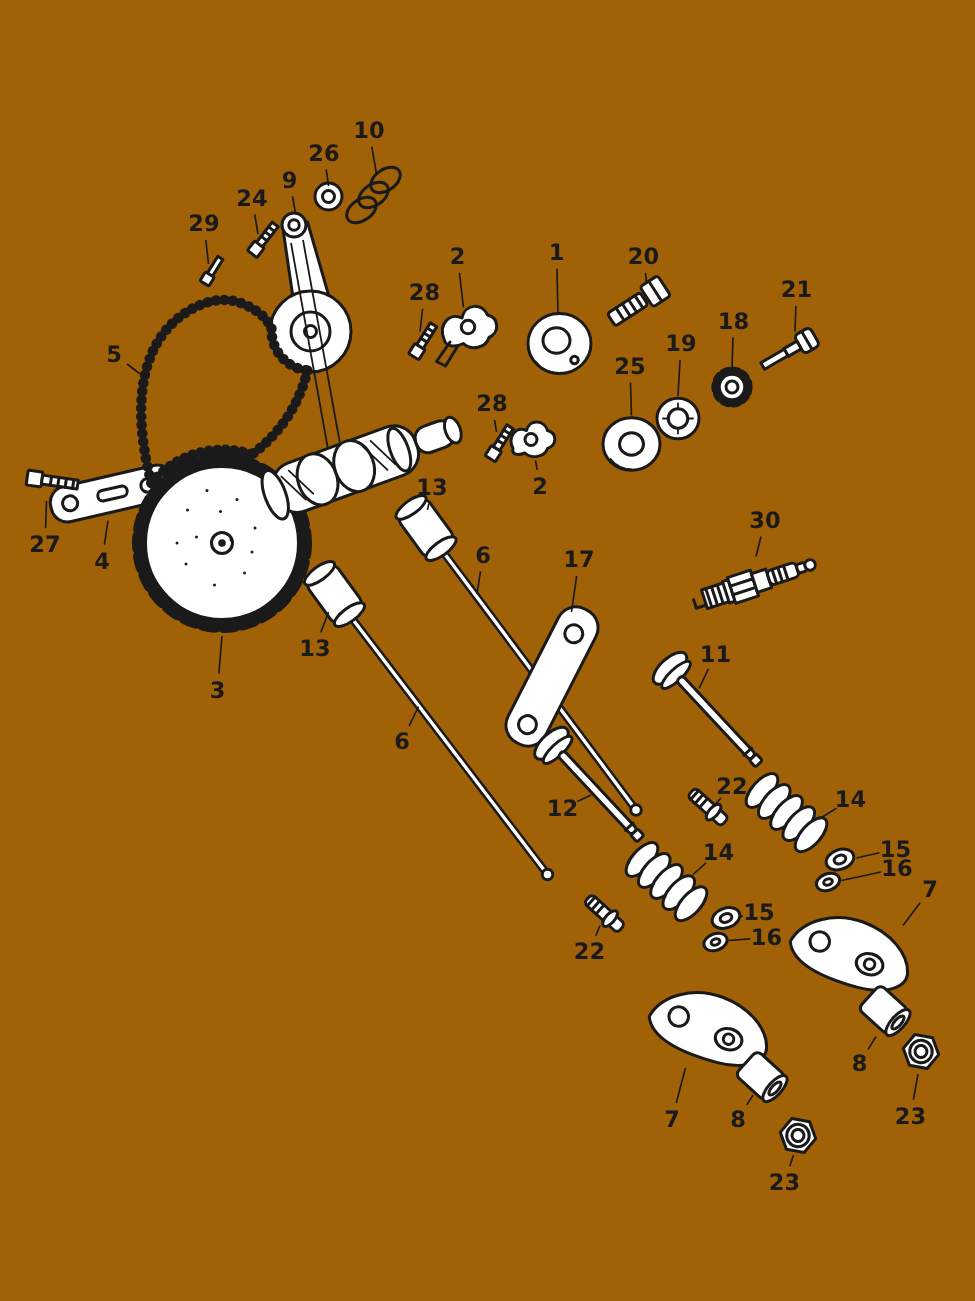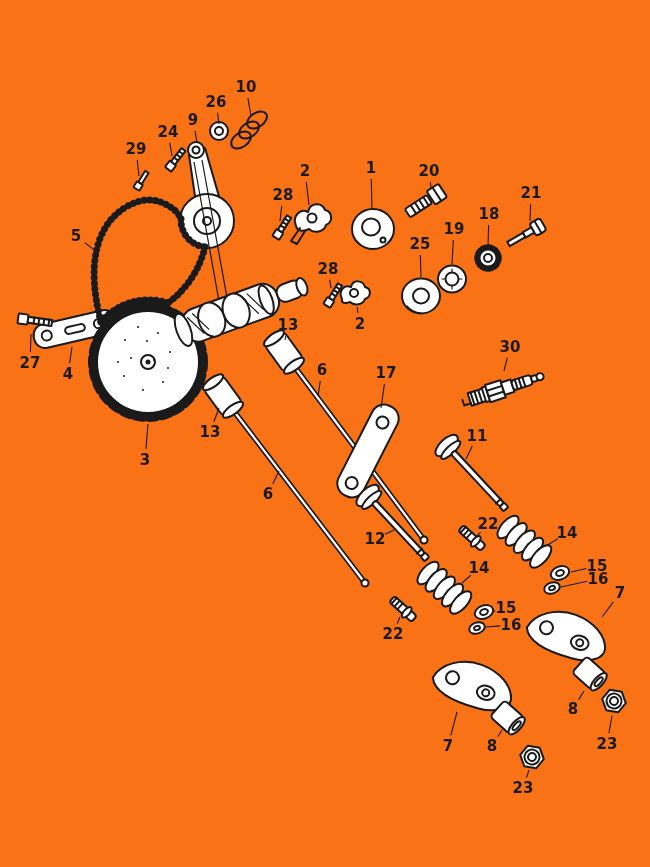--- a/index.html
+++ b/index.html
@@ -11,21 +11,21 @@
   .ink{stroke:currentColor;fill:#ffffff;stroke-width:2;stroke-linejoin:round;stroke-linecap:round;}
   .thin{stroke-width:1.2;}
   .nofill{fill:none;}
   .solid{fill:currentColor;stroke:none;}
   .callout-text{font-family:"DejaVu Sans",sans-serif;font-weight:bold;font-size:15px;fill:currentColor;stroke:none;}
   .leader{stroke:currentColor;stroke-width:1.1;fill:none;}
 </style>
 </head>
 <body>
 
-<div class="page" style="background: #f97316;">
+<div class="page" style="background: #a16207;">
 <svg id="diagram" width="650" height="867" viewBox="0 0 650 867" xmlns="http://www.w3.org/2000/svg" style="color: rgb(26, 26, 26);">
 
   <defs>
     <g id="def-small-bolt">
       <rect x="-8" y="-4" width="8" height="8" rx="1"></rect>
       <rect x="0" y="-2.5" width="17" height="5"></rect>
       <line x1="5" y1="-2.5" x2="5" y2="2.5"></line>
       <line x1="9" y1="-2.5" x2="9" y2="2.5"></line>
       <line x1="13" y1="-2.5" x2="13" y2="2.5"></line>
     </g>

